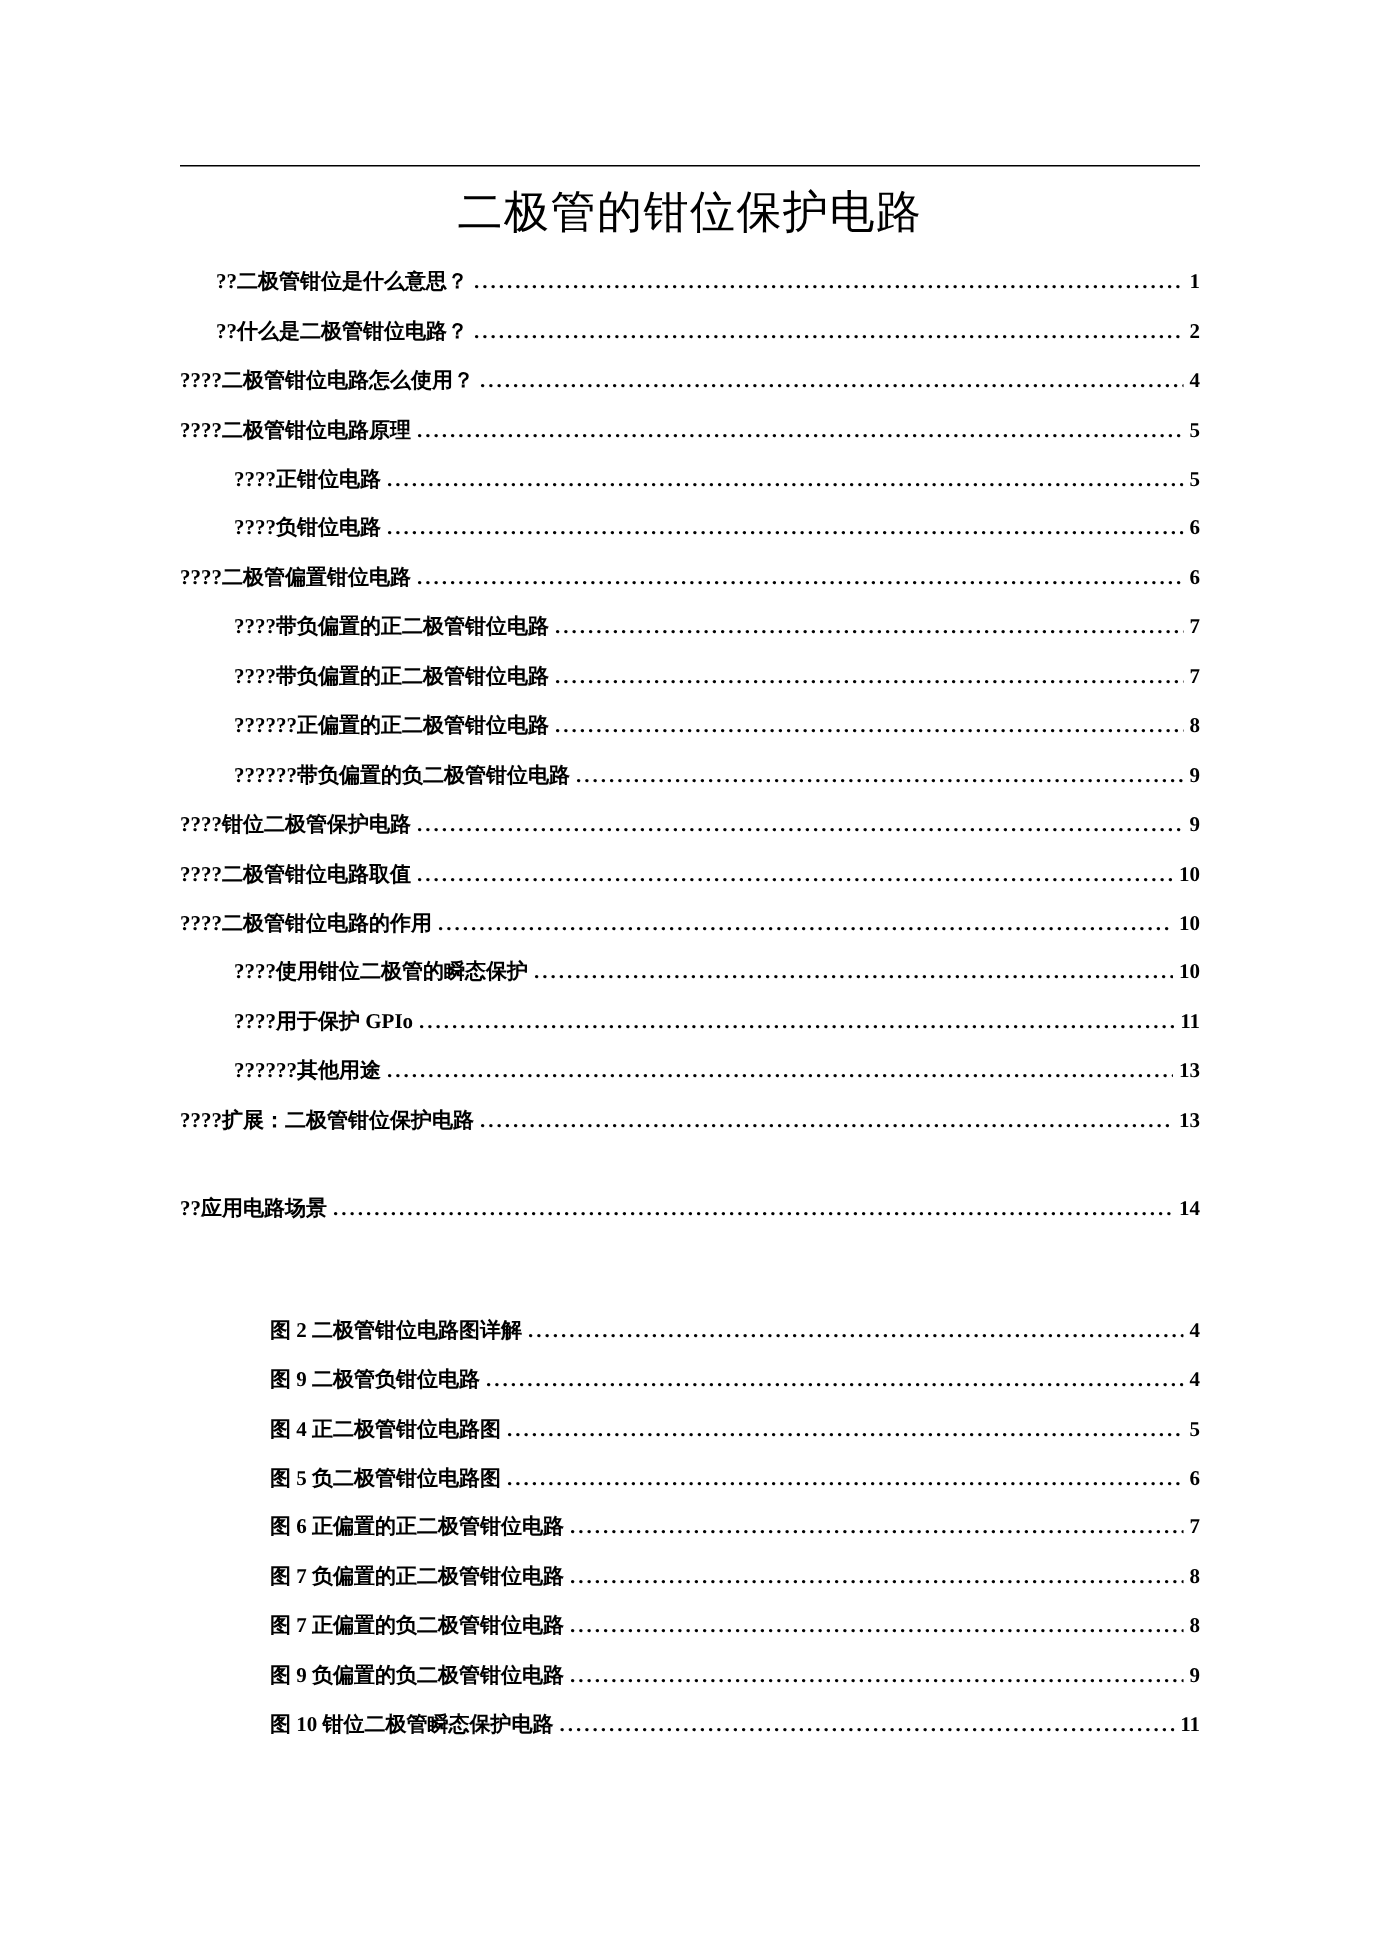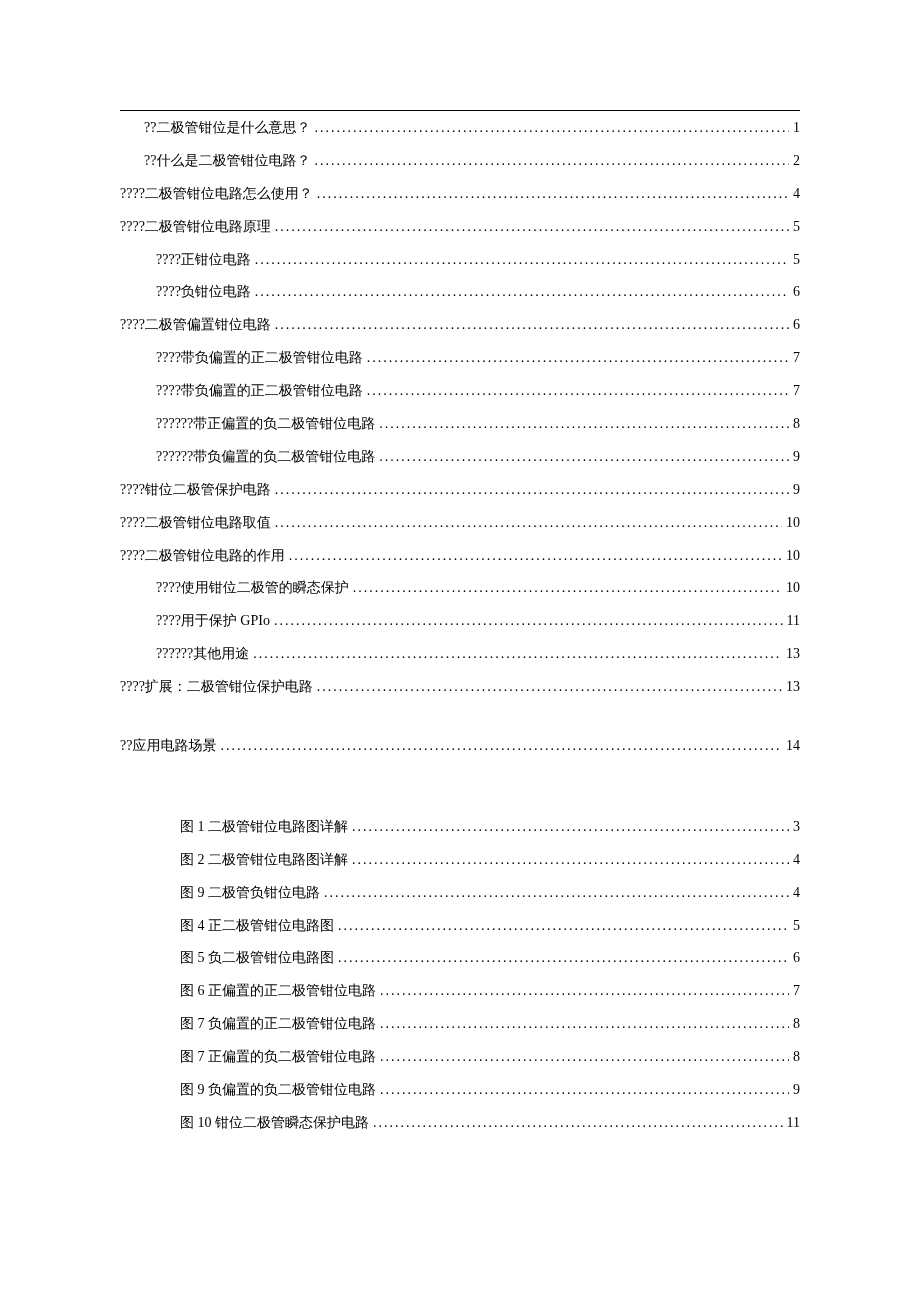--- a/index.html
+++ b/index.html
@@ -36,20 +36,21 @@
   }
   .toc {
     font-size: 14px;
     line-height: 1.35;
   }
   .toc-row {
     display: flex;
     align-items: flex-start;
     white-space: nowrap;
     margin: 0 0 14px 0;
+    font-weight: bold;
   }
   .toc-label {
     flex: 0 0 auto;
   }
   .toc-leader {
     flex: 1 1 auto;
     overflow: hidden;
     letter-spacing: 2px;
     margin: 0 4px;
   }
@@ -68,20 +69,21 @@
   }
   .toc-gap-big {
     height: 48px;
   }
 </style>
 </head>
 <body>
 
 <div class="page">
   <hr class="hr-top">
+  <h1 class="doc-title">二极管的钳位保护电路</h1>
 
   <div class="toc" id="toc-main">
       <div class="toc-row indent-1">
         <span class="toc-label">??二极管钳位是什么意思？</span>
         <span class="toc-leader"></span>
         <span class="toc-page">1</span>
       </div>
       <div class="toc-row indent-1">
         <span class="toc-label">??什么是二极管钳位电路？</span>
         <span class="toc-leader"></span>
@@ -116,21 +118,21 @@
         <span class="toc-label">????带负偏置的正二极管钳位电路</span>
         <span class="toc-leader"></span>
         <span class="toc-page">7</span>
       </div>
       <div class="toc-row indent-2">
         <span class="toc-label">????带负偏置的正二极管钳位电路</span>
         <span class="toc-leader"></span>
         <span class="toc-page">7</span>
       </div>
       <div class="toc-row indent-2">
-        <span class="toc-label">??????带正偏置的负二极管钳位电路</span>
+        <span class="toc-label">??????正偏置的正二极管钳位电路</span>
         <span class="toc-leader"></span>
         <span class="toc-page">8</span>
       </div>
       <div class="toc-row indent-2">
         <span class="toc-label">??????带负偏置的负二极管钳位电路</span>
         <span class="toc-leader"></span>
         <span class="toc-page">9</span>
       </div>
       <div class="toc-row indent-0">
         <span class="toc-label">????钳位二极管保护电路</span>
@@ -175,25 +177,20 @@
       <div class="toc-row indent-0">
         <span class="toc-label">??应用电路场景</span>
         <span class="toc-leader"></span>
         <span class="toc-page">14</span>
       </div>
     </div>
 
   <div class="toc-gap-big"></div>
 
   <div class="toc" id="toc-figs">
-      <div class="toc-row indent-fig">
-        <span class="toc-label">图 1 二极管钳位电路图详解</span>
-        <span class="toc-leader"></span>
-        <span class="toc-page">3</span>
-      </div>
       <div class="toc-row indent-fig">
         <span class="toc-label">图 2 二极管钳位电路图详解</span>
         <span class="toc-leader"></span>
         <span class="toc-page">4</span>
       </div>
       <div class="toc-row indent-fig">
         <span class="toc-label">图 9 二极管负钳位电路</span>
         <span class="toc-leader"></span>
         <span class="toc-page">4</span>
       </div>

